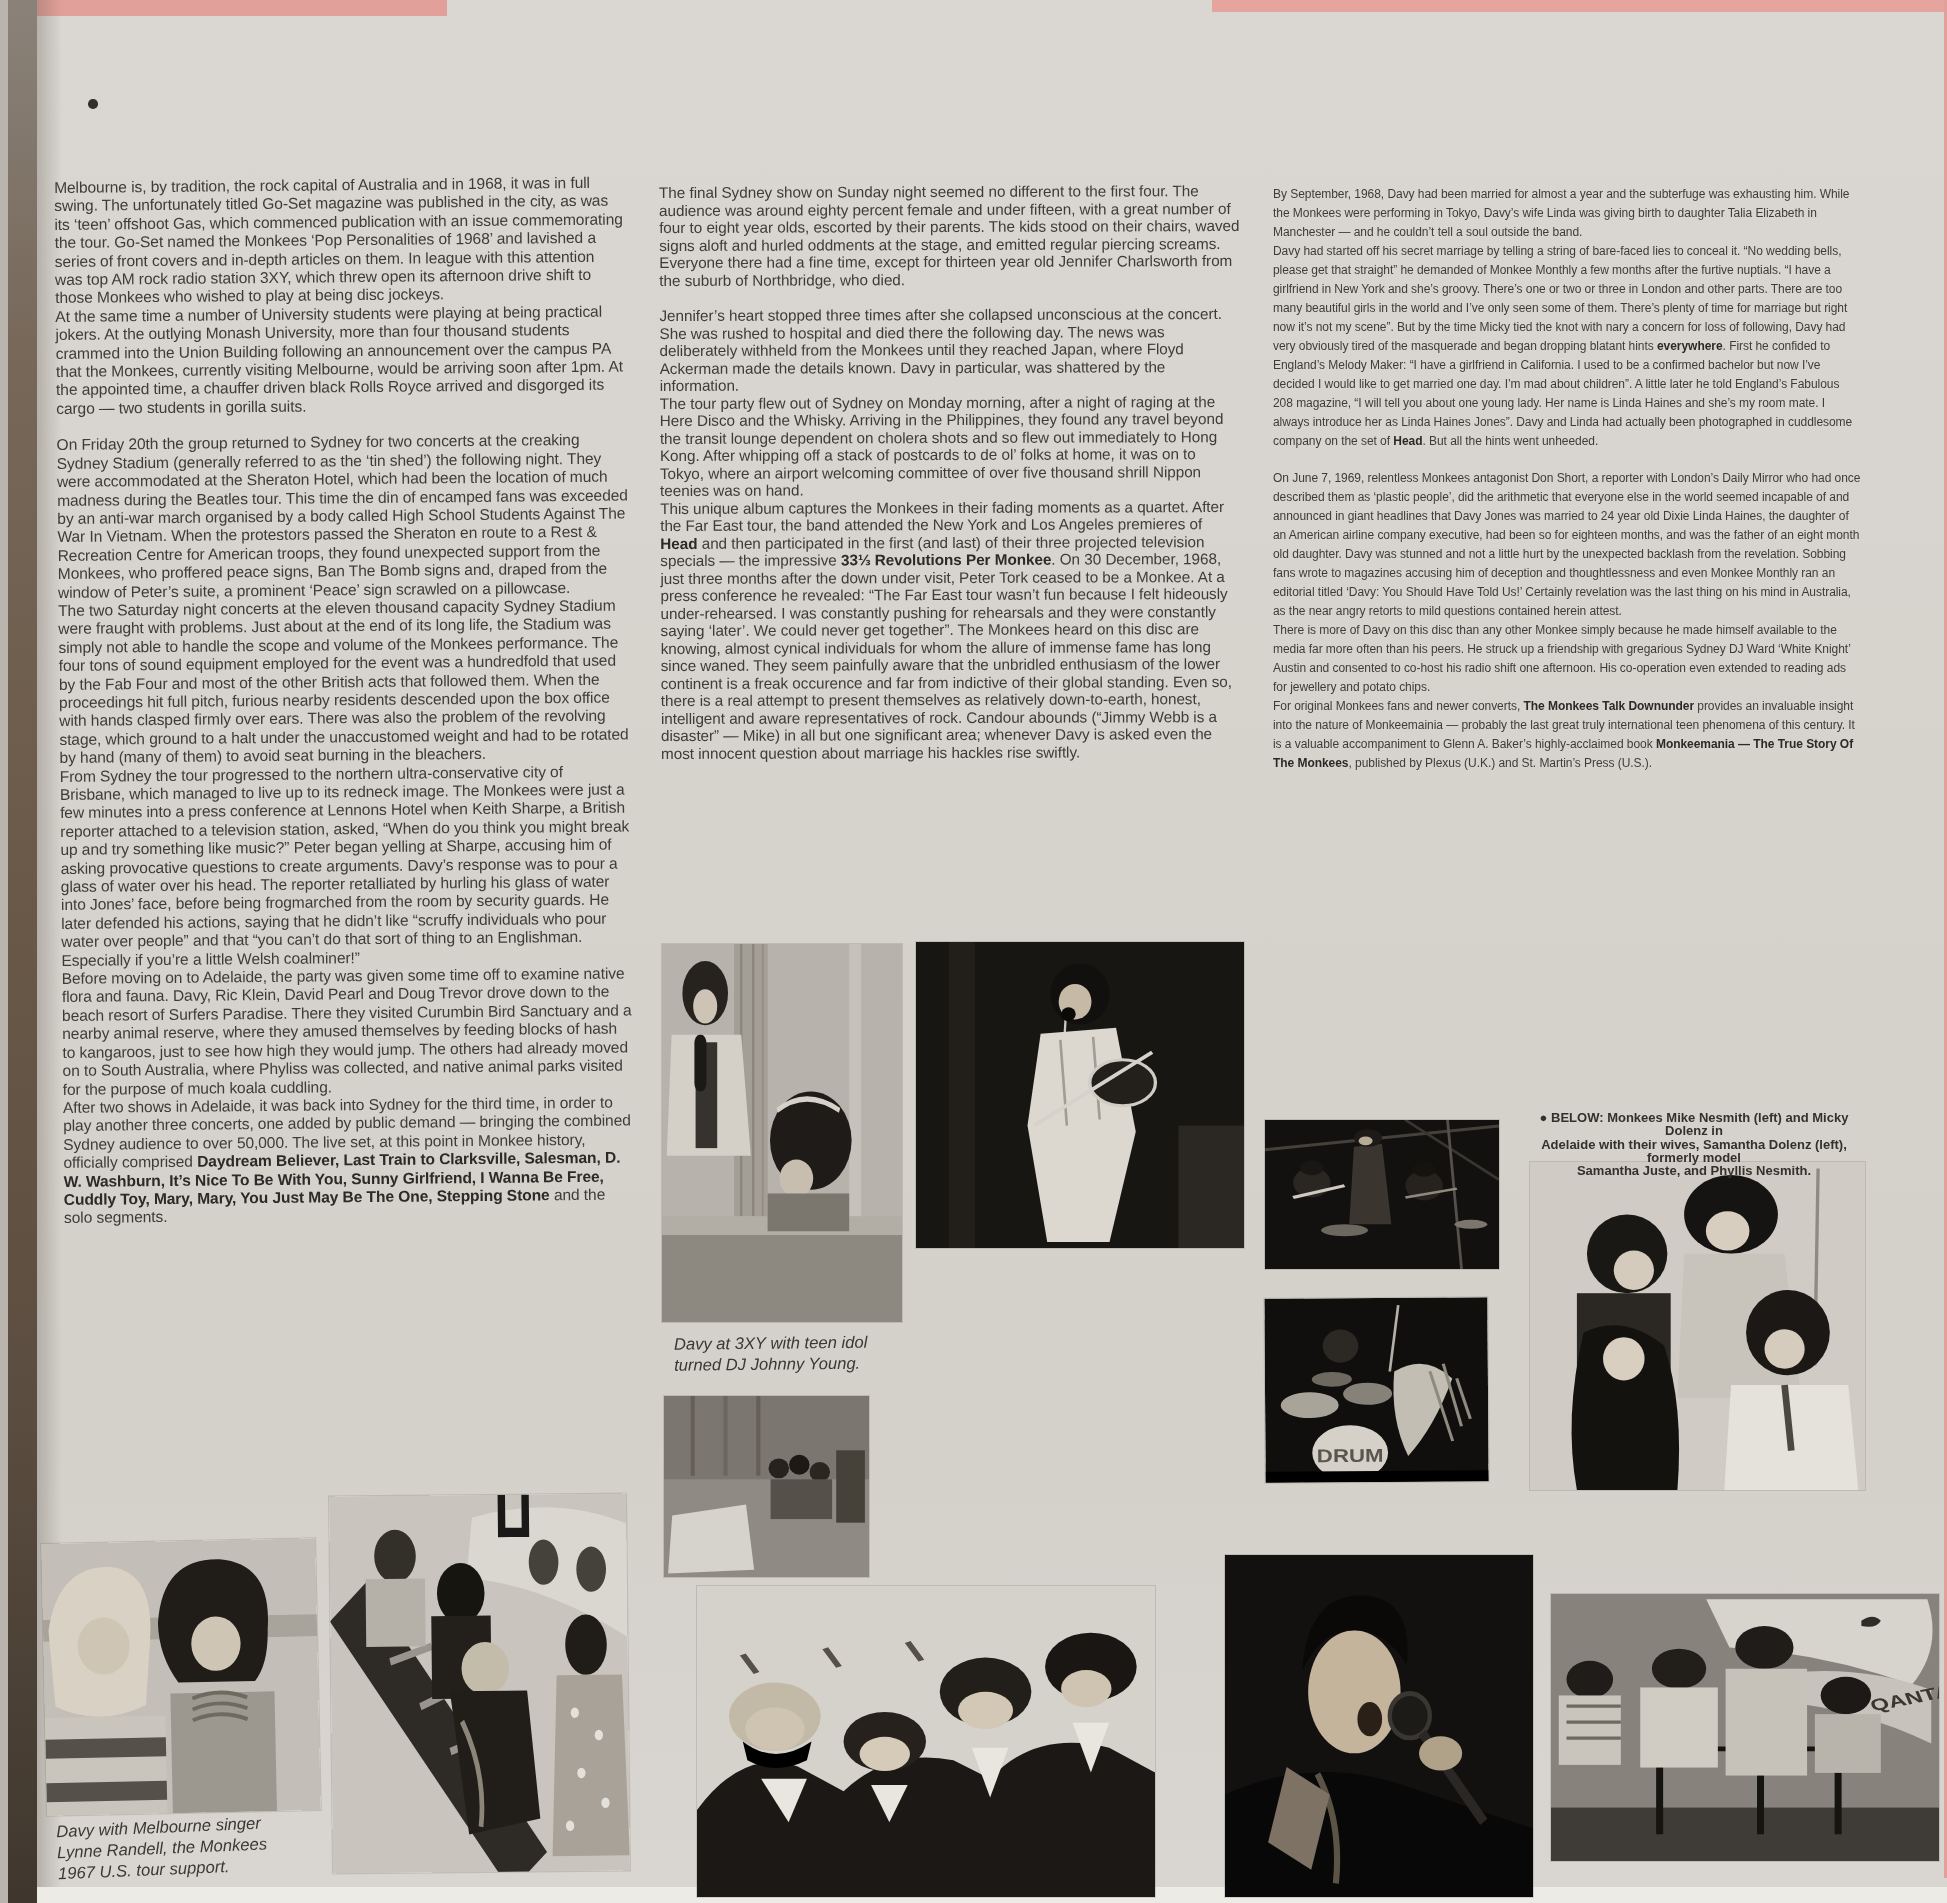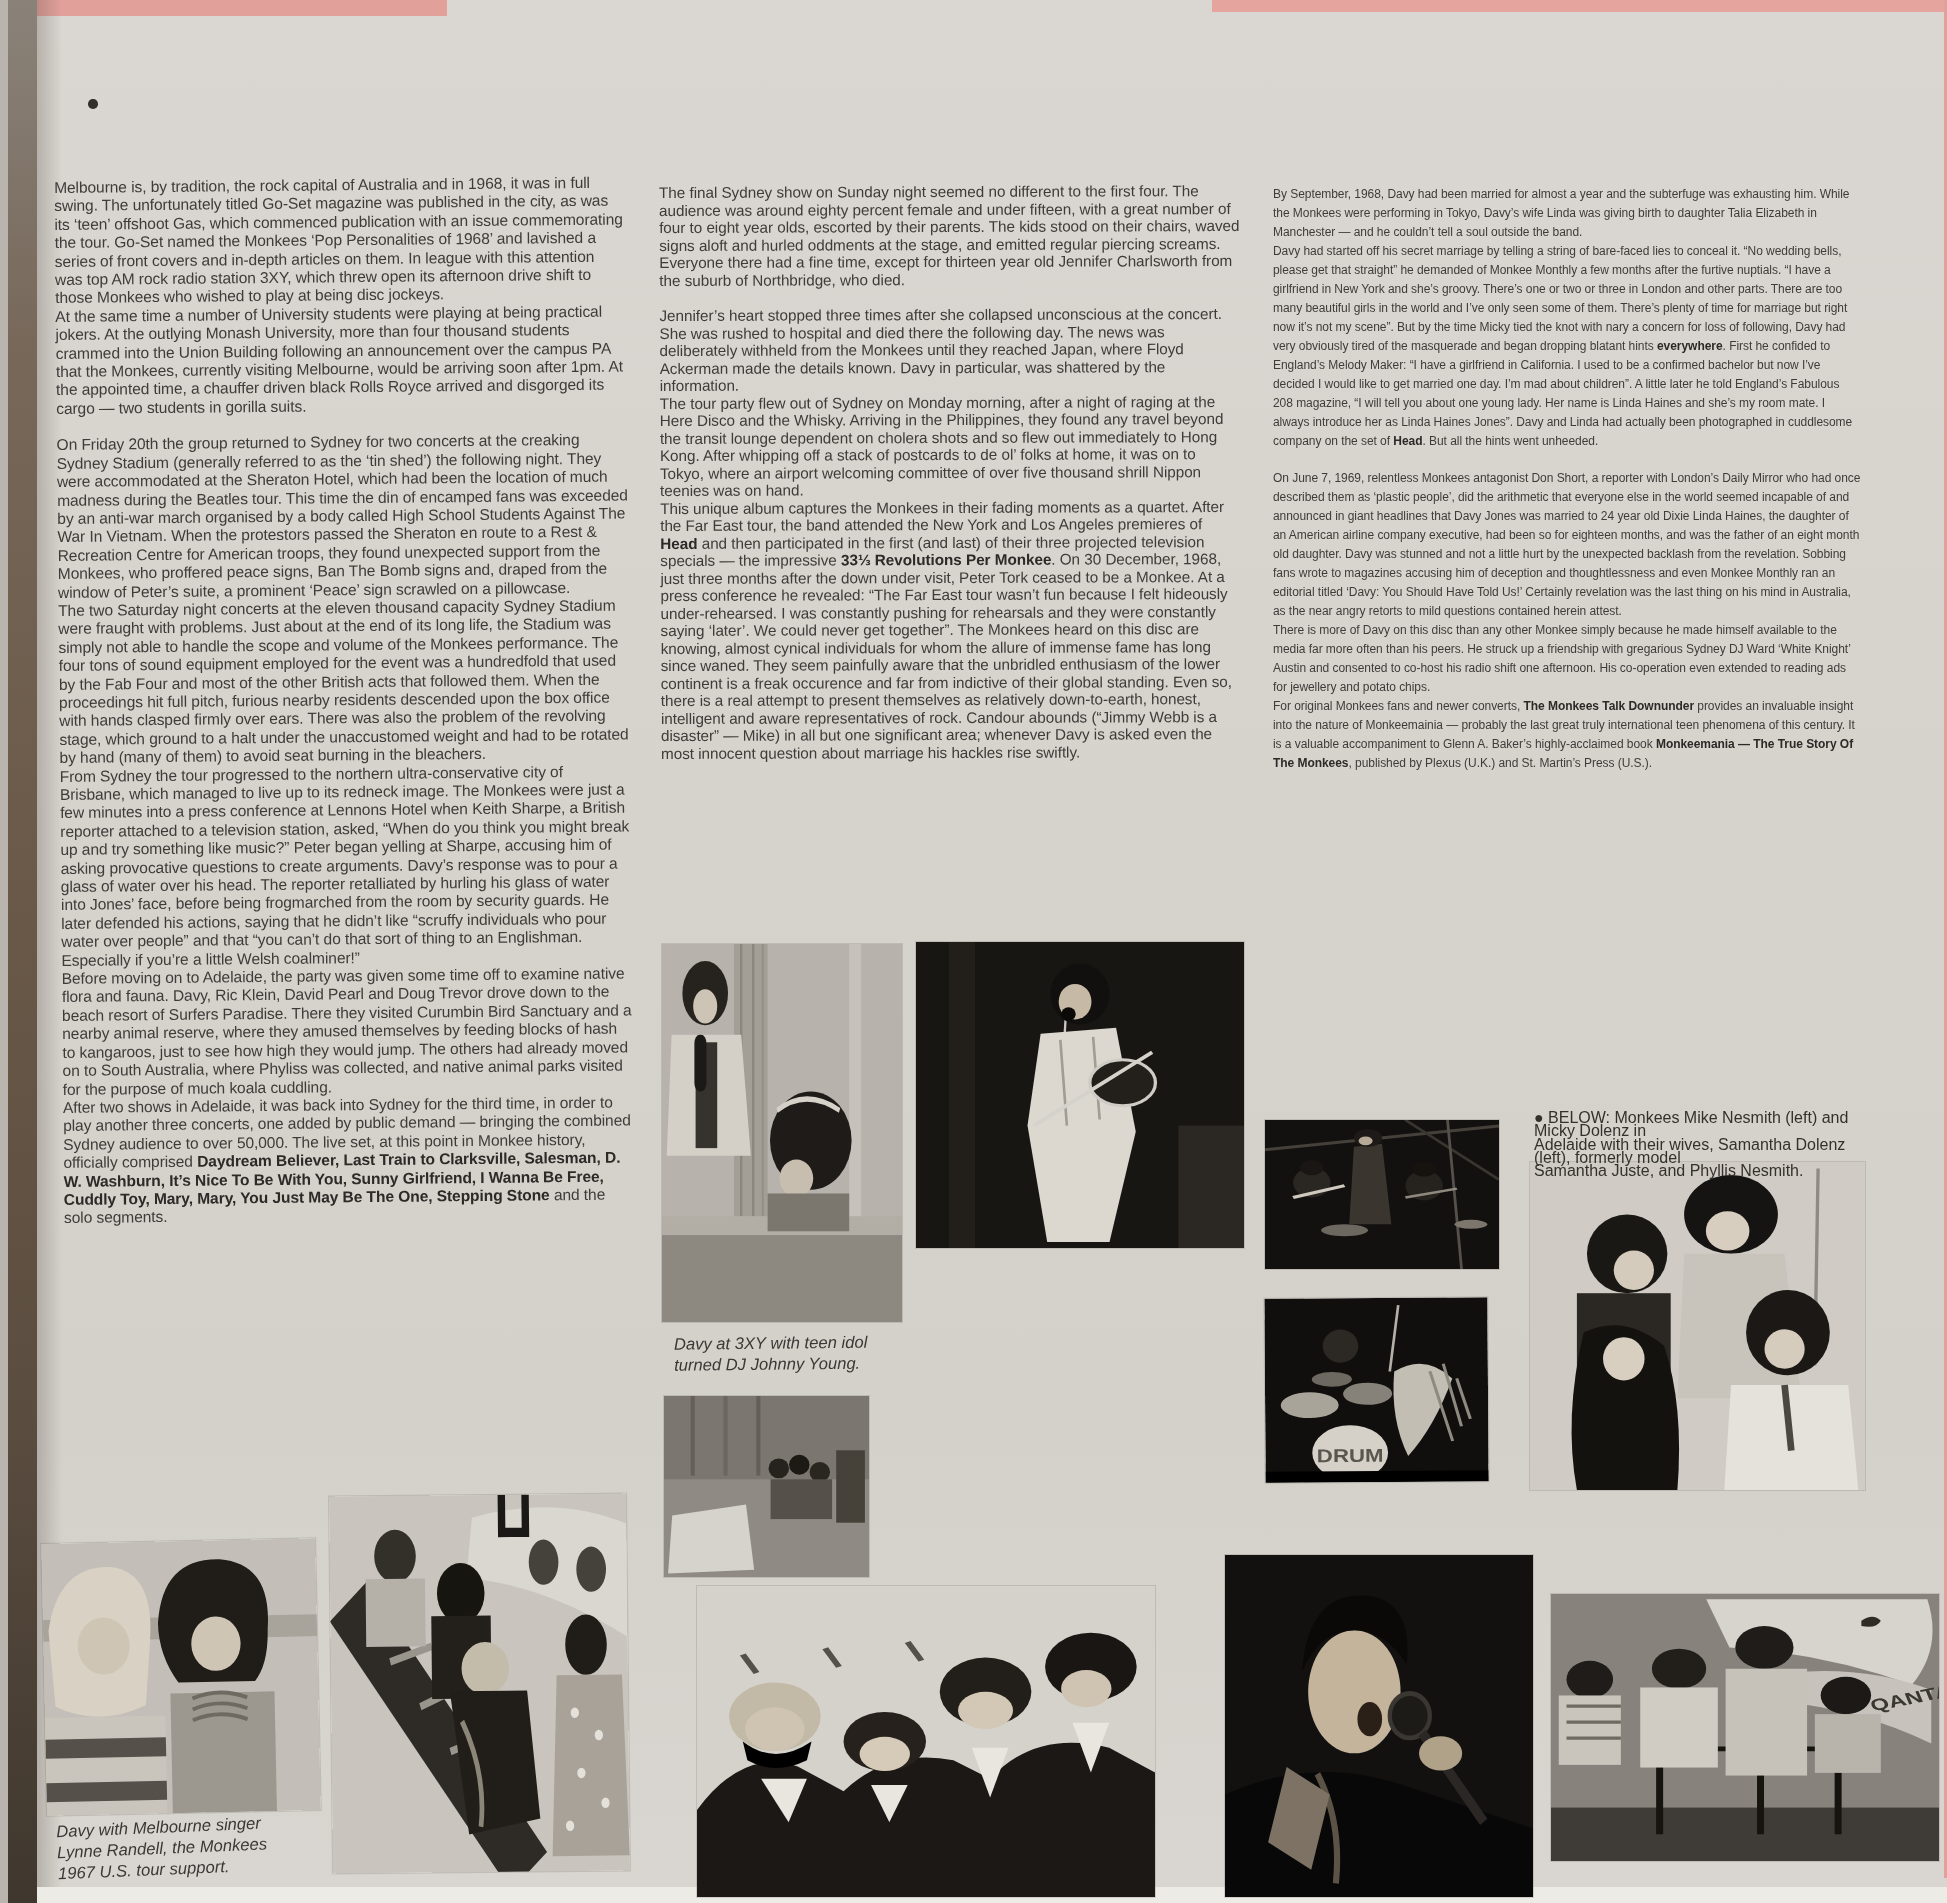--- a/index.html
+++ b/index.html
@@ -32,22 +32,22 @@
   .col p.gap{margin-top:18px;}
   .col b{color:#2c2a27;font-weight:bold;}
   .col1{left:46px;top:179px;width:571px;font-size:15.6px;line-height:18.4px;letter-spacing:-0.1px;transform:rotate(-0.55deg);transform-origin:top left;}
   .col2{left:652px;top:183px;width:582px;font-size:15.3px;line-height:17.5px;letter-spacing:-0.05px;transform:rotate(-0.2deg);}
   .col3{left:1265px;top:185px;width:588px;font-size:12px;line-height:19px;letter-spacing:-0.05px;}
 
   .caption{position:absolute;font-style:italic;color:#3a3835;}
   .caption-radio{left:666px;top:1332px;width:323px;font-size:16.6px;line-height:21px;white-space:pre-line;transform:rotate(-0.6deg);}
   .caption-lynne{left:49px;top:1815px;width:295px;font-size:16.6px;line-height:21px;white-space:pre-line;transform:rotate(-2.4deg);}
   .caption-below{
-    left:1526px;top:1111px;width:320px;font-size:16px;line-height:13.3px;
-    font-style:normal;font-weight:normal;color:#34312d;white-space:pre-line;
+    left:1526px;top:1111px;width:320px;font-size:13px;line-height:13.3px;
+    font-style:normal;font-weight:bold;color:#34312d;text-align:center;white-space:pre-line;
   }
 
   .photo{position:absolute;margin:0;padding:0;box-shadow:0 0 0 1px rgba(120,115,108,.25);}
   .photo svg{display:block;width:100%;height:100%;}
   .ph-radio{left:654px;top:944px;width:240px;height:378px;}
   .ph-suit{left:908px;top:942px;width:328px;height:306px;}
   .ph-stage{left:1257px;top:1120px;width:234px;height:149px;}
   .ph-drums{left:1257px;top:1298px;width:223px;height:184px;transform:rotate(-0.4deg);}
   .ph-wives{left:1522px;top:1162px;width:335px;height:328px;}
   .ph-tv{left:656px;top:1396px;width:205px;height:181px;}

